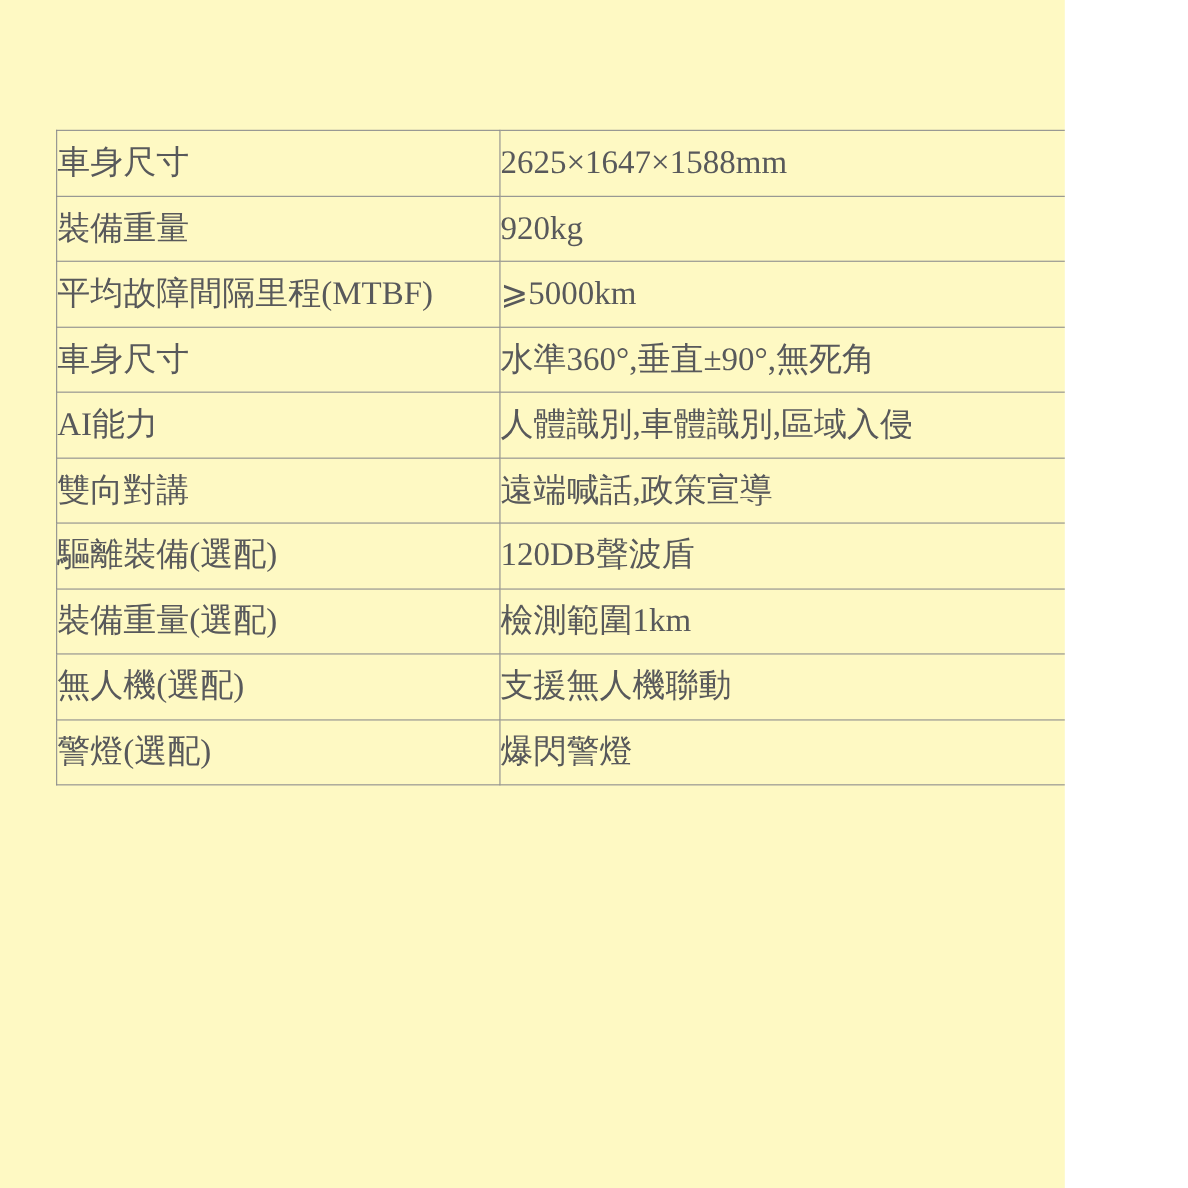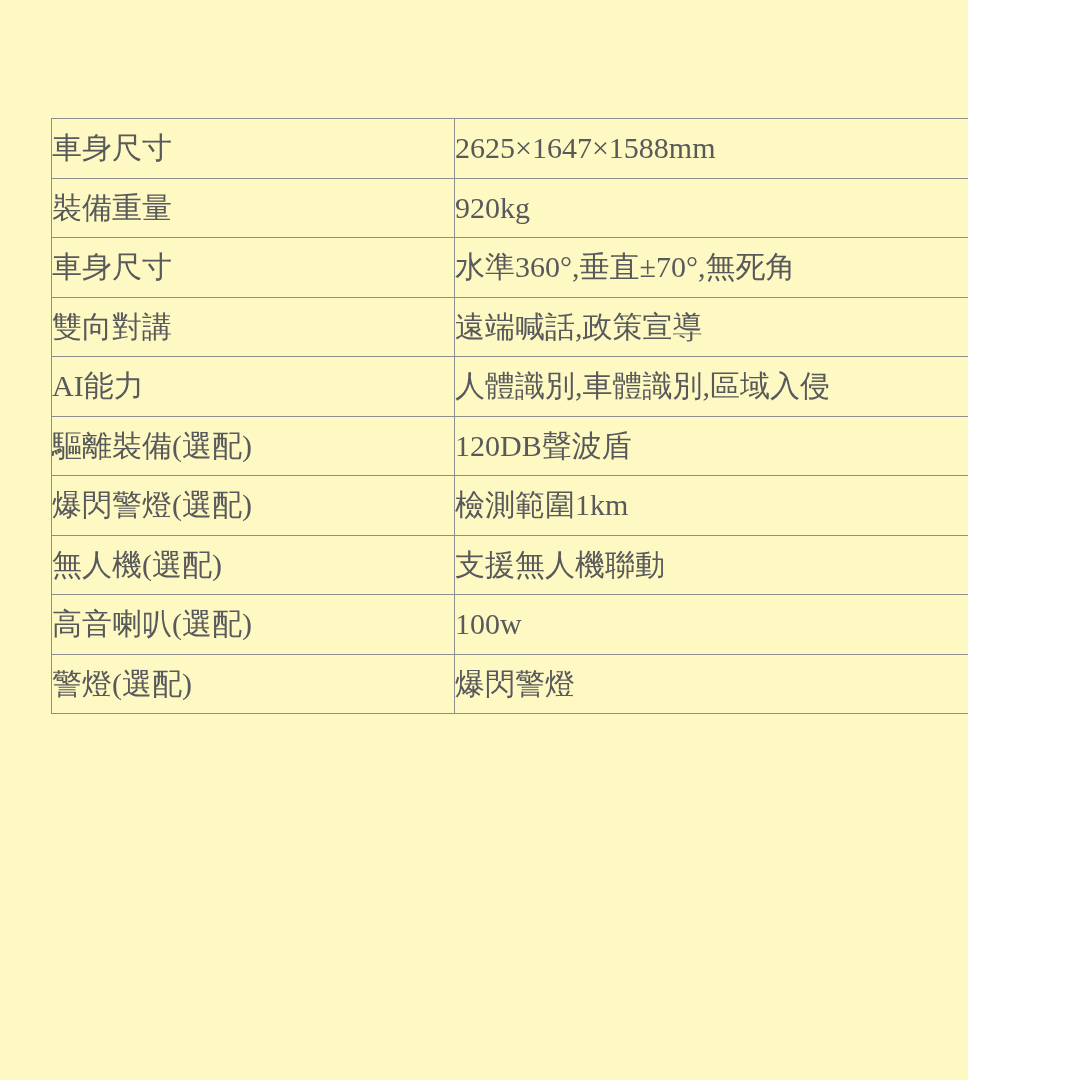--- a/index.html
+++ b/index.html
@@ -54,58 +54,58 @@
   <tr class="spec-row">
     <td class="label-cell">車身尺寸</td>
     <td class="value-cell">2625×1647×1588mm</td>
   </tr>
 
   <tr class="spec-row">
     <td class="label-cell">裝備重量</td>
     <td class="value-cell">920kg</td>
   </tr>
 
+  <tr class="spec-row">
+    <td class="label-cell">平均故障間隔里程(MTBF)</td>
+    <td class="value-cell">⩾5000km</td>
+  </tr>
 
 
   <tr class="spec-row">
     <td class="label-cell">車身尺寸</td>
-    <td class="value-cell">水準360°,垂直±70°,無死角</td>
+    <td class="value-cell">水準360°,垂直±90°,無死角</td>
   </tr>
 
 
 
   <tr class="spec-row">
-    <td class="label-cell">雙向對講</td>
-    <td class="value-cell">遠端喊話,政策宣導</td>
+    <td class="label-cell">AI能力</td>
+    <td class="value-cell">人體識別,車體識別,區域入侵</td>
   </tr>
 
   <tr class="spec-row">
-    <td class="label-cell">AI能力</td>
-    <td class="value-cell">人體識別,車體識別,區域入侵</td>
+    <td class="label-cell">雙向對講</td>
+    <td class="value-cell">遠端喊話,政策宣導</td>
   </tr>
 
   <tr class="spec-row">
     <td class="label-cell">驅離裝備(選配)</td>
     <td class="value-cell">120DB聲波盾</td>
   </tr>
 
   <tr class="spec-row">
-    <td class="label-cell">爆閃警燈(選配)</td>
+    <td class="label-cell">裝備重量(選配)</td>
     <td class="value-cell">檢測範圍1km</td>
   </tr>
 
   <tr class="spec-row">
     <td class="label-cell">無人機(選配)</td>
     <td class="value-cell">支援無人機聯動</td>
   </tr>
 
-  <tr class="spec-row">
-    <td class="label-cell">高音喇叭(選配)</td>
-    <td class="value-cell">100w</td>
-  </tr>
 
 
   <tr class="spec-row">
     <td class="label-cell">警燈(選配)</td>
     <td class="value-cell">爆閃警燈</td>
   </tr>
 </tbody>
   </table>
 </div>
 

